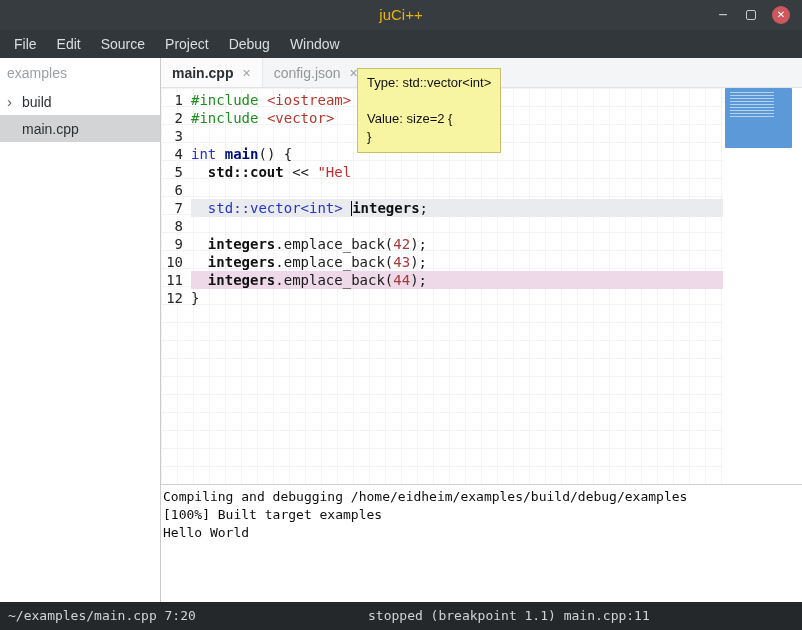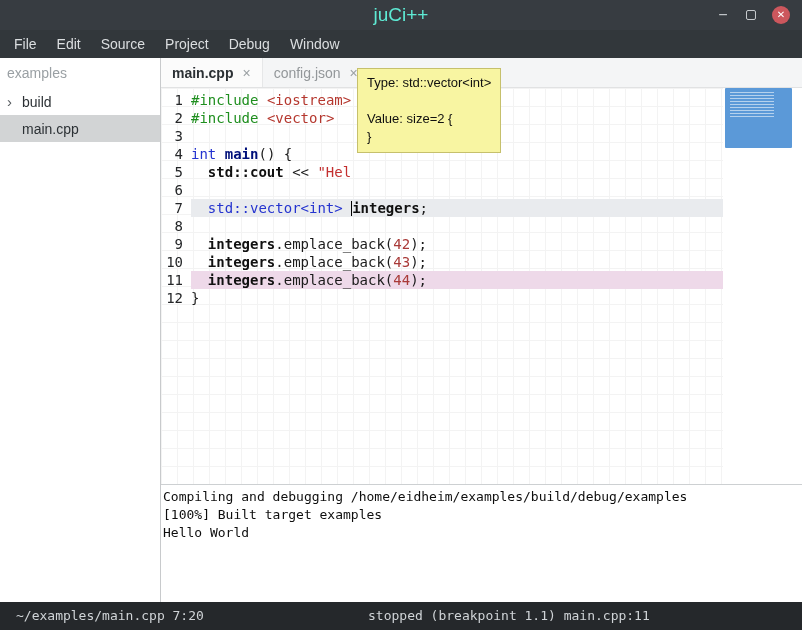--- a/index.html
+++ b/index.html
@@ -12,21 +12,21 @@
   .window { position:relative; width:802px; height:630px; overflow:hidden; background:#fff; }
 
   
   .titlebar {
     position:absolute; top:0; left:0; right:0; height:30px;
     background:var(--header-bg,#373c41);
   }
   .title {
     position:absolute; left:0; right:0; top:0; height:30px;
     line-height:30px; text-align:center;
-    color:#5eead4; font-size:19px;
+    color:#eab308; font-size:15px;
   }
   .win-controls {
     position:absolute; right:12px; top:0; height:30px;
     display:flex; align-items:center; gap:16px; z-index:2;
   }
   .btn-min { color:#c6cacd; font-size:16px; line-height:16px; width:14px; text-align:center; cursor:default; }
   .btn-max { width:10px; height:10px; border:1.5px solid #c6cacd; border-radius:2px; }
   .btn-close {
     width:18px; height:18px; border-radius:50%;
     background:var(--close-button,#cc575d);
@@ -131,21 +131,21 @@
     color:#0e0e0e; padding:3px 0 0 2px; overflow:hidden;
   }
   .out-line { white-space:pre; }
 
   
   .statusbar {
     position:absolute; left:0; right:0; bottom:0; height:28px;
     background:var(--status-bg,#25282b);
     font-family:"DejaVu Sans Mono", monospace; font-size:13px; color:#d0d4d7;
   }
-  .status-left { position:absolute; left:16px; top:0; line-height:28px; }
+  .status-left { position:absolute; left:8px; top:0; line-height:28px; }
   .status-center { position:absolute; left:368px; top:0; line-height:28px; }
 </style>
 </head>
 <body>
 
 <div class="window">
 
   <div class="titlebar">
     <div class="title">juCi++</div>
     <div class="win-controls">

